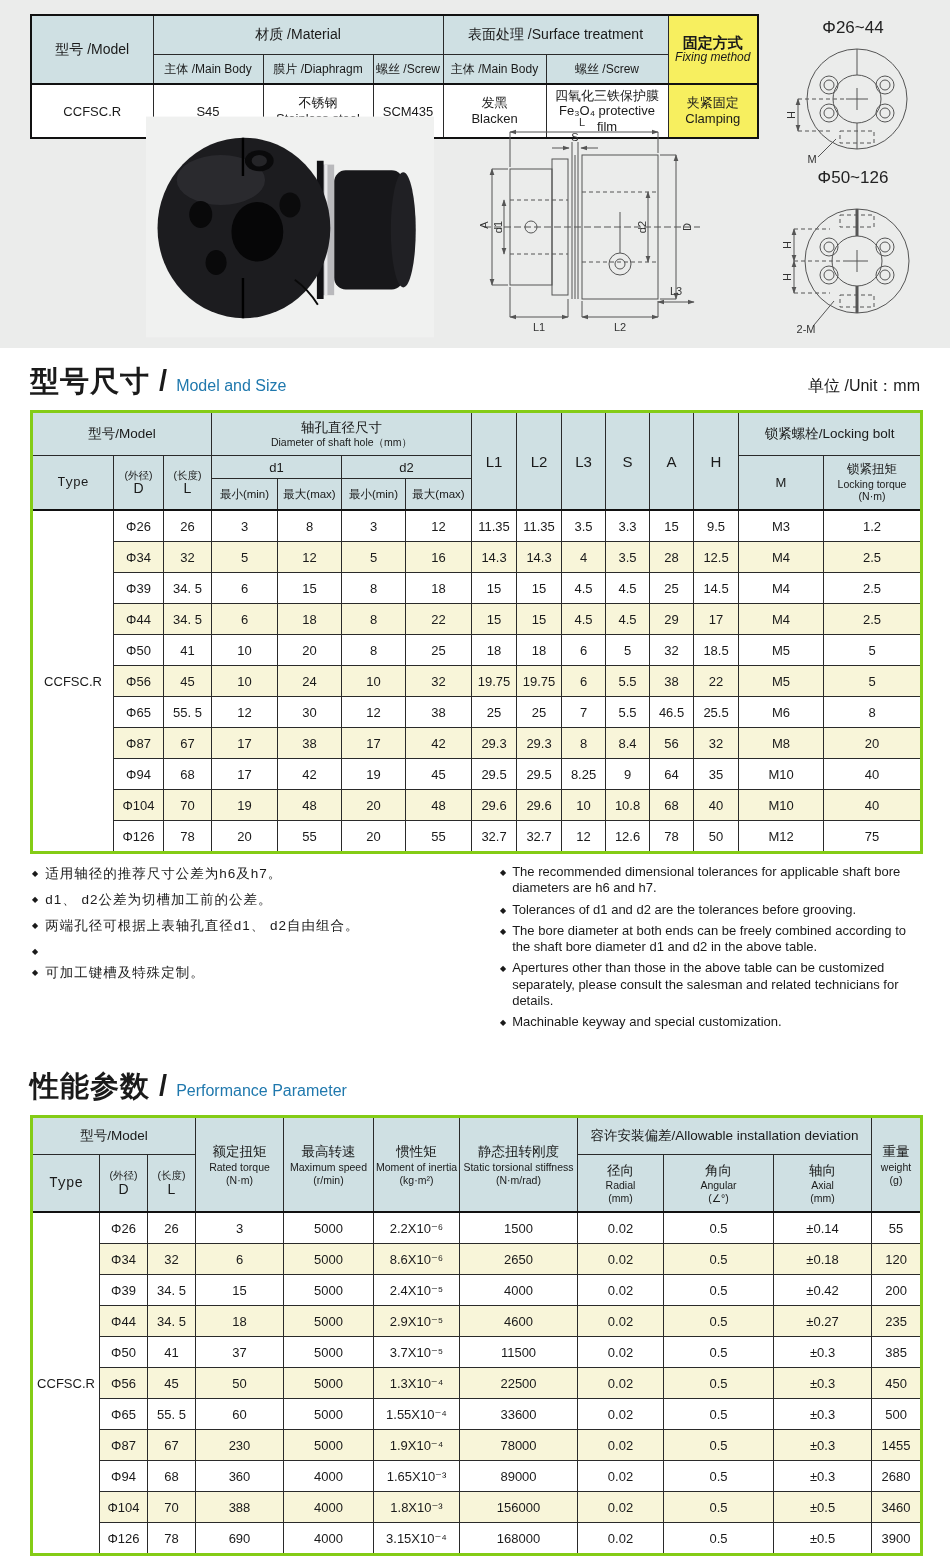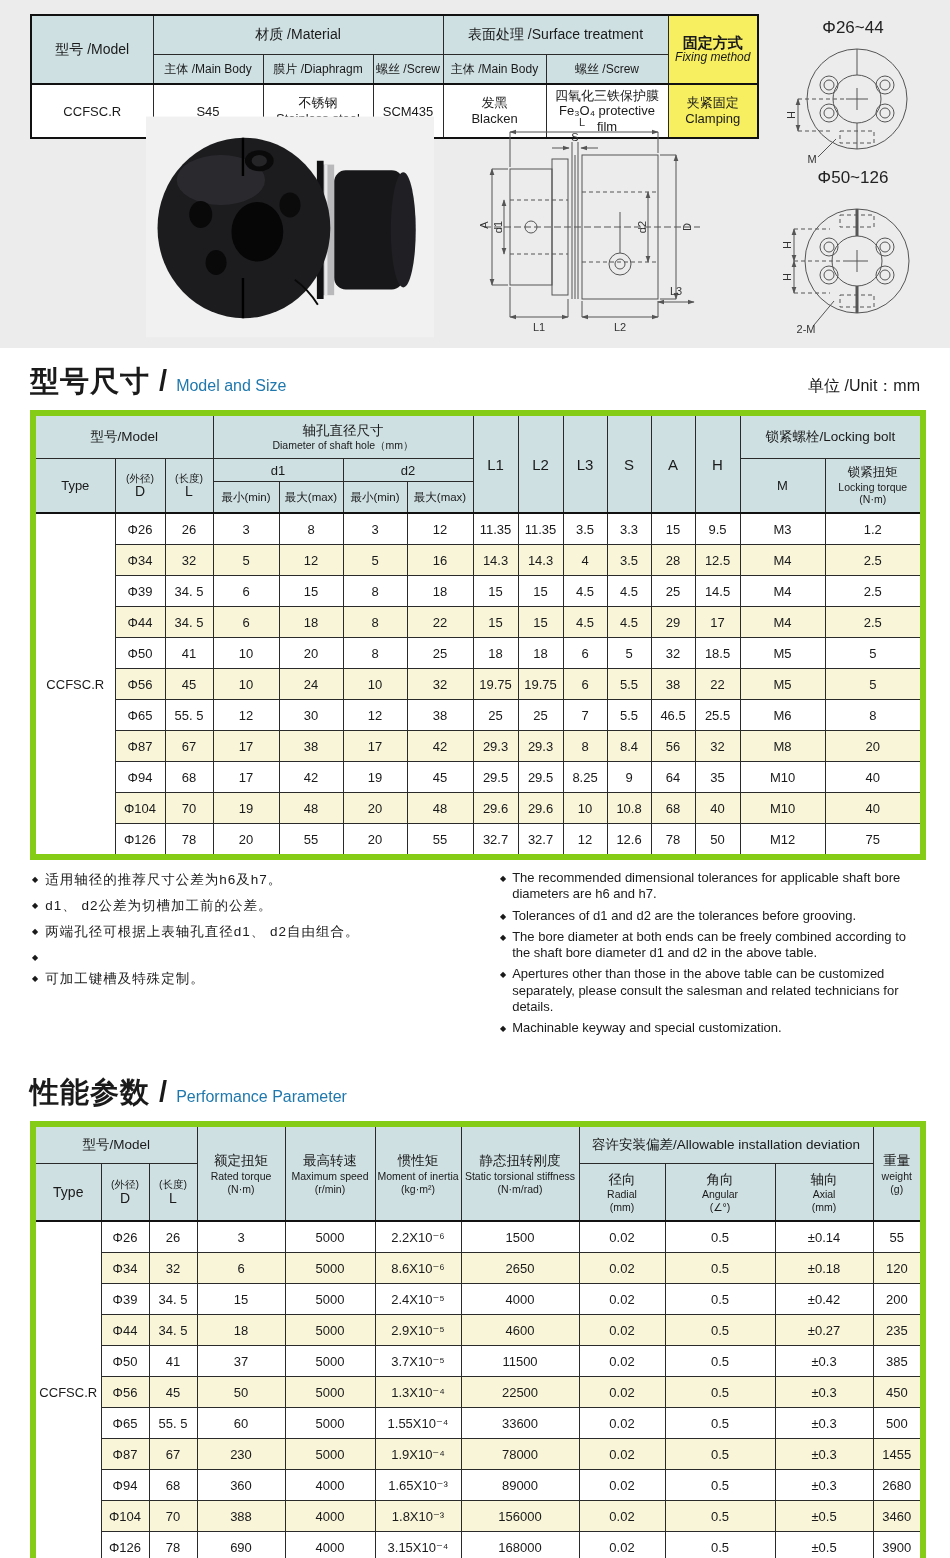--- a/index.html
+++ b/index.html
@@ -38,35 +38,35 @@
 
   
   .content{padding:0 30px;}
   .sec-title{display:flex;align-items:baseline;margin:14px 0 8px 0;}
   .sec-title .t-zh{font-size:29px;font-weight:bold;letter-spacing:1px;}
   .sec-title .t-en{font-size:16px;color:var(--title-blue,#1f78ad);margin-left:8px;}
   .sec-title .t-unit{margin-left:auto;font-size:16px;}
 
   .data-table{
     width:890px;border-collapse:collapse;table-layout:fixed;text-align:center;
-    border:6px solid #84cc16;background:#0c4a6e;
+    border:3px solid #84cc16;background:#0c4a6e;
   }
   .data-table th,.data-table td{border:1px solid #2a2a2a;padding:0 1px;vertical-align:middle;}
   .data-table thead th{background:var(--header-blue,#cfe0e3);font-weight:normal;}
   .data-table thead{border-bottom:2px solid #111;}
   .data-table td{font-size:13px;height:30px;background:#fff;}
   .data-table tr.cream td{background:var(--cream,#f8f5d9);}
   .data-table td.type-cell{background:#fff !important;font-size:13px;}
   .hz{font-size:13.5px;line-height:1.3;}
   .hz2{font-size:12.5px;line-height:1.25;}
   .he{font-size:10.5px;line-height:1.2;}
   .letter{font-size:15px;}
   .letter2{font-size:14px;line-height:1.1;}
   .paren{font-size:10.5px;line-height:1.2;}
-  .type-h{font-size:14px;}
+  .type-h{font-size:14px;font-family:Liberation Mono, monospace;}
   .minmax{font-size:11.5px;}
   #size-table thead tr.r1 th{height:42px;}
   #size-table thead tr.r2 th{height:22px;font-size:13px;}
   #size-table thead tr.r3 th{height:30px;}
   #perf-table thead tr.r1 th{height:36px;font-size:13.5px;}
   #perf-table thead tr.r2 th{height:56px;}
 
   .notes{display:flex;margin-top:10px;}
   .notes ul{list-style:none;margin:0;padding:0;}
   .notes .zh-col{width:468px;flex:none;}

